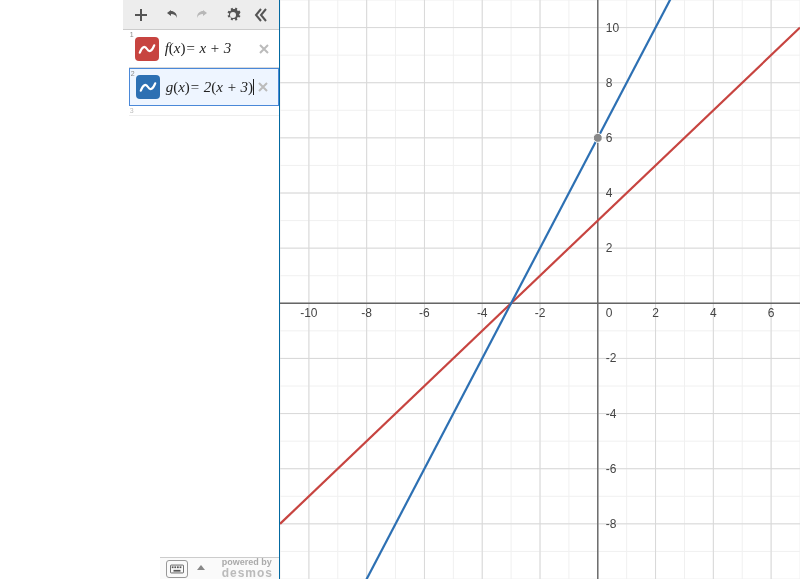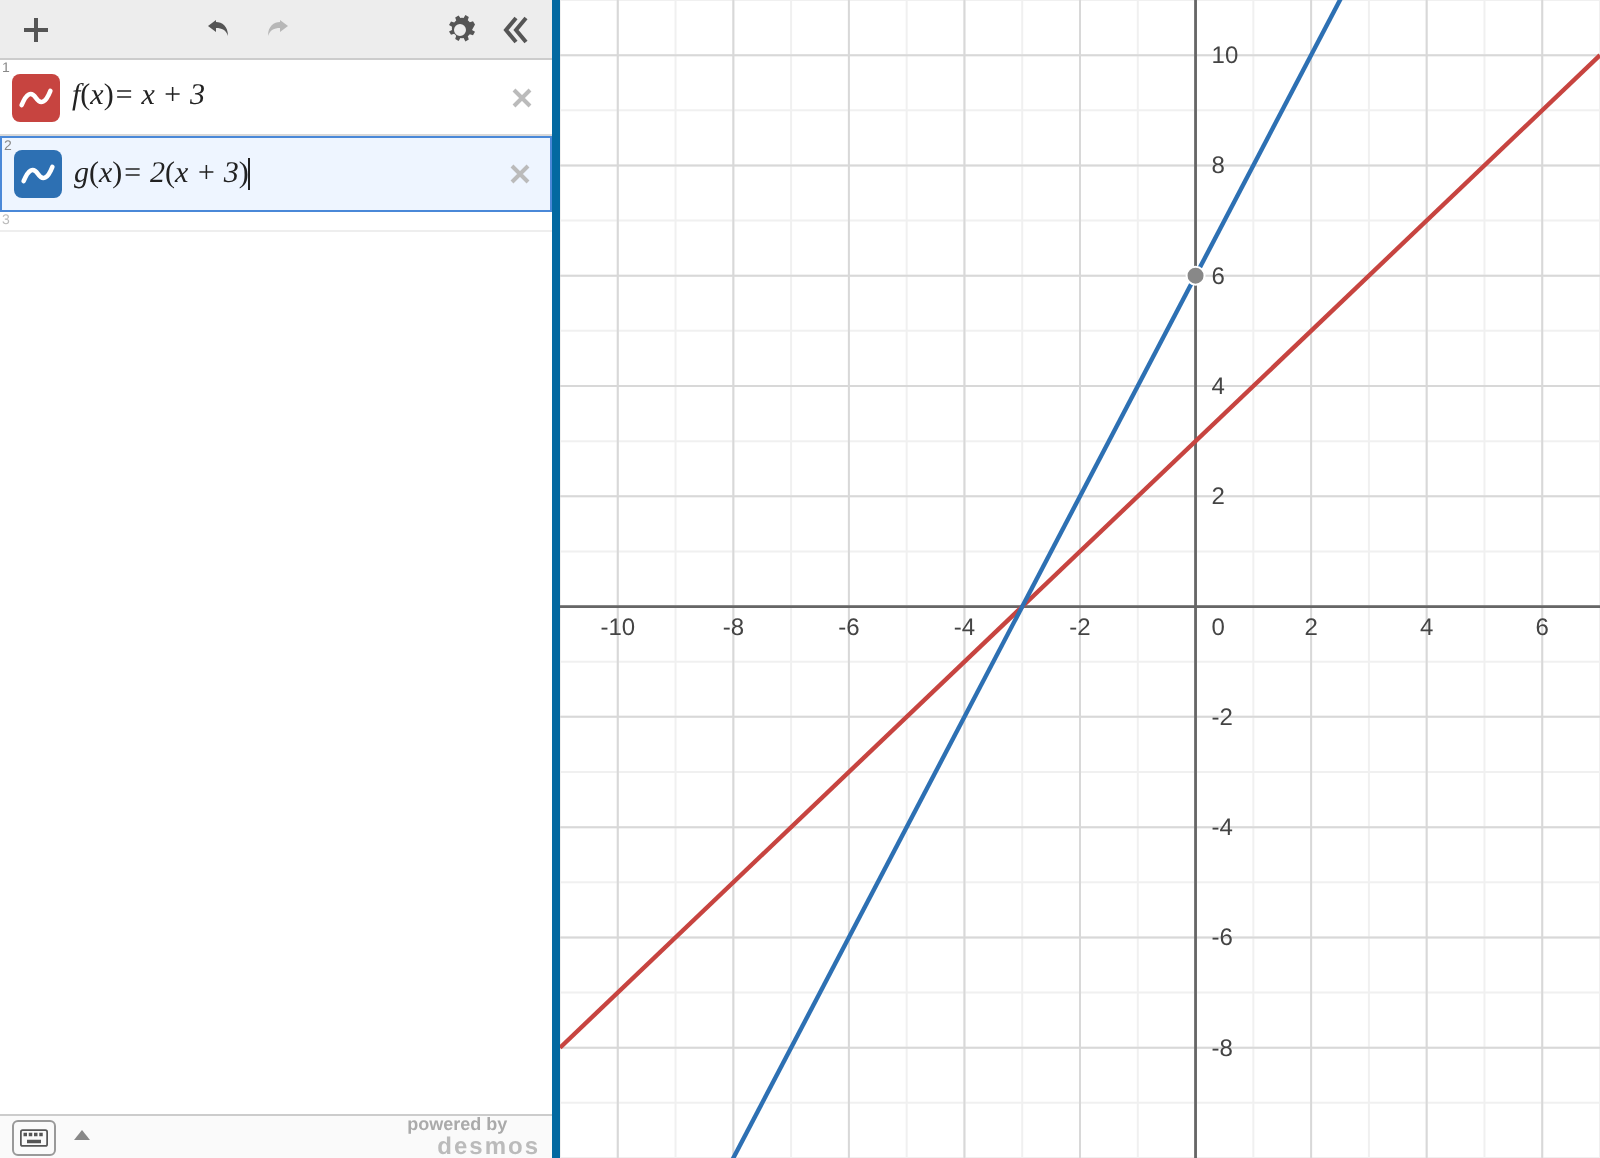--- a/index.html
+++ b/index.html
@@ -1,18 +1,18 @@
 <!DOCTYPE html>
 <html><head>
 <meta charset="utf-8">
 <style>
   * { box-sizing: border-box; margin: 0; padding: 0; }
   html, body { width: 800px; height: 579px; overflow: hidden; font-family: Arial, sans-serif; background: #fff; }
   .app { display: flex; width: 800px; height: 579px; }
-  .sidebar { width: 280px; height: 100%; display: flex; flex-direction: column; border-right: 4px solid #0369a1; background: #fff; }
+  .sidebar { width: 280px; height: 100%; display: flex; flex-direction: column; border-right: 1px solid #0369a1; background: #fff; align-items: flex-end; }
   .toolbar {
     height: 30px; background: #ededed; border-bottom: 1px solid #ccc;
     display: flex; align-items: center; padding: 0 6px; gap: 4px;
   }
   .toolbar .spacer { flex: 1; }
   .icon-btn {
     width: 24px; height: 24px; display: flex; align-items: center; justify-content: center;
     color: #555; cursor: pointer; border-radius: 3px;
   }
   .icon-btn svg { width: 16px; height: 16px; }
@@ -48,21 +48,21 @@
   }
   .next-row .expr-index { color: #bbb; }
 
   .footer {
     height: 22px; border-top: 1px solid #ccc; display: flex; align-items: center; padding: 0 6px; gap: 8px;
     background: #fafafa; color: #aaa; font-size: 9px;
   }
   .footer .kbd-btn { width:22px; height:18px; border:1px solid #999; border-radius:3px; display:flex; align-items:center; justify-content:center; }
   .footer .kbd-btn svg { width:14px; height:10px; color:#555; }
   .footer .brand { display:flex; flex-direction:column; line-height:1;font-weight:bold; }
-  .footer .brand .d { font-size: 12px; color:#bbb; letter-spacing:1px;margin-left:15px; }
+  .footer .brand .d { font-size: 12px; color:#bbb; letter-spacing:1px; }
 
   .graph-pane { flex: 1; position: relative; background: #fff; overflow: hidden; }
   .graph-pane svg { position:absolute; inset:0; width:100%; height:100%; }
   .axis-label { font: 12px Arial, sans-serif; fill:#444; }
   .grid-minor { stroke:#f0f0f0; stroke-width:1; }
   .grid-major { stroke:#d8d8d8; stroke-width:1; }
   .axis { stroke:#666; stroke-width:1.4; }
   .series-line { fill:none; stroke-width:2.2; }
 </style>
 </head>

